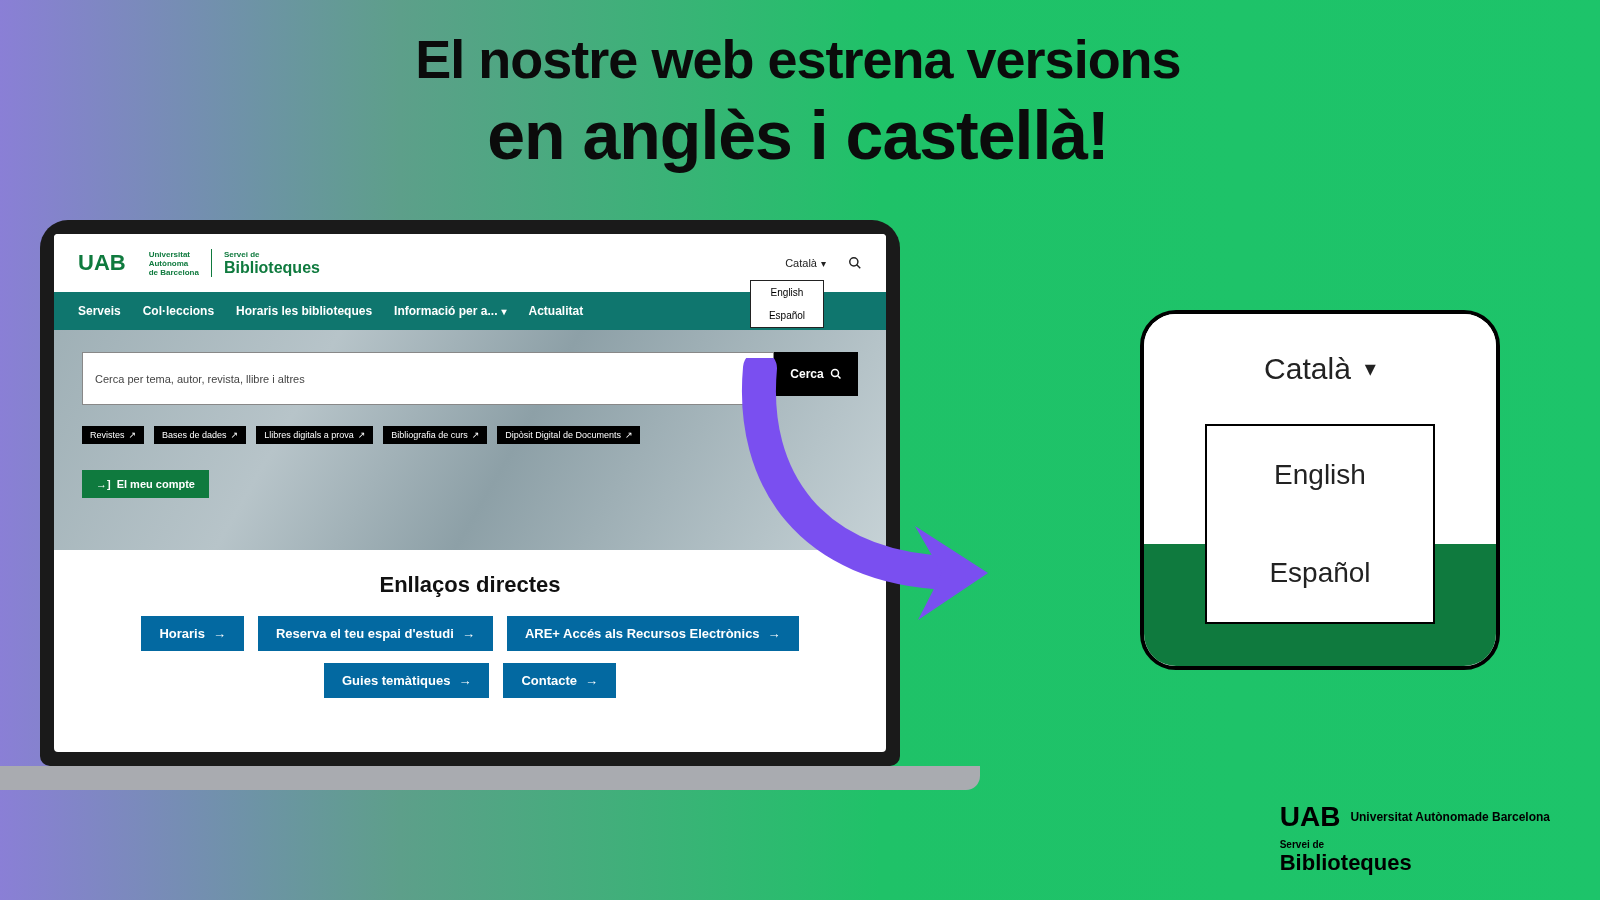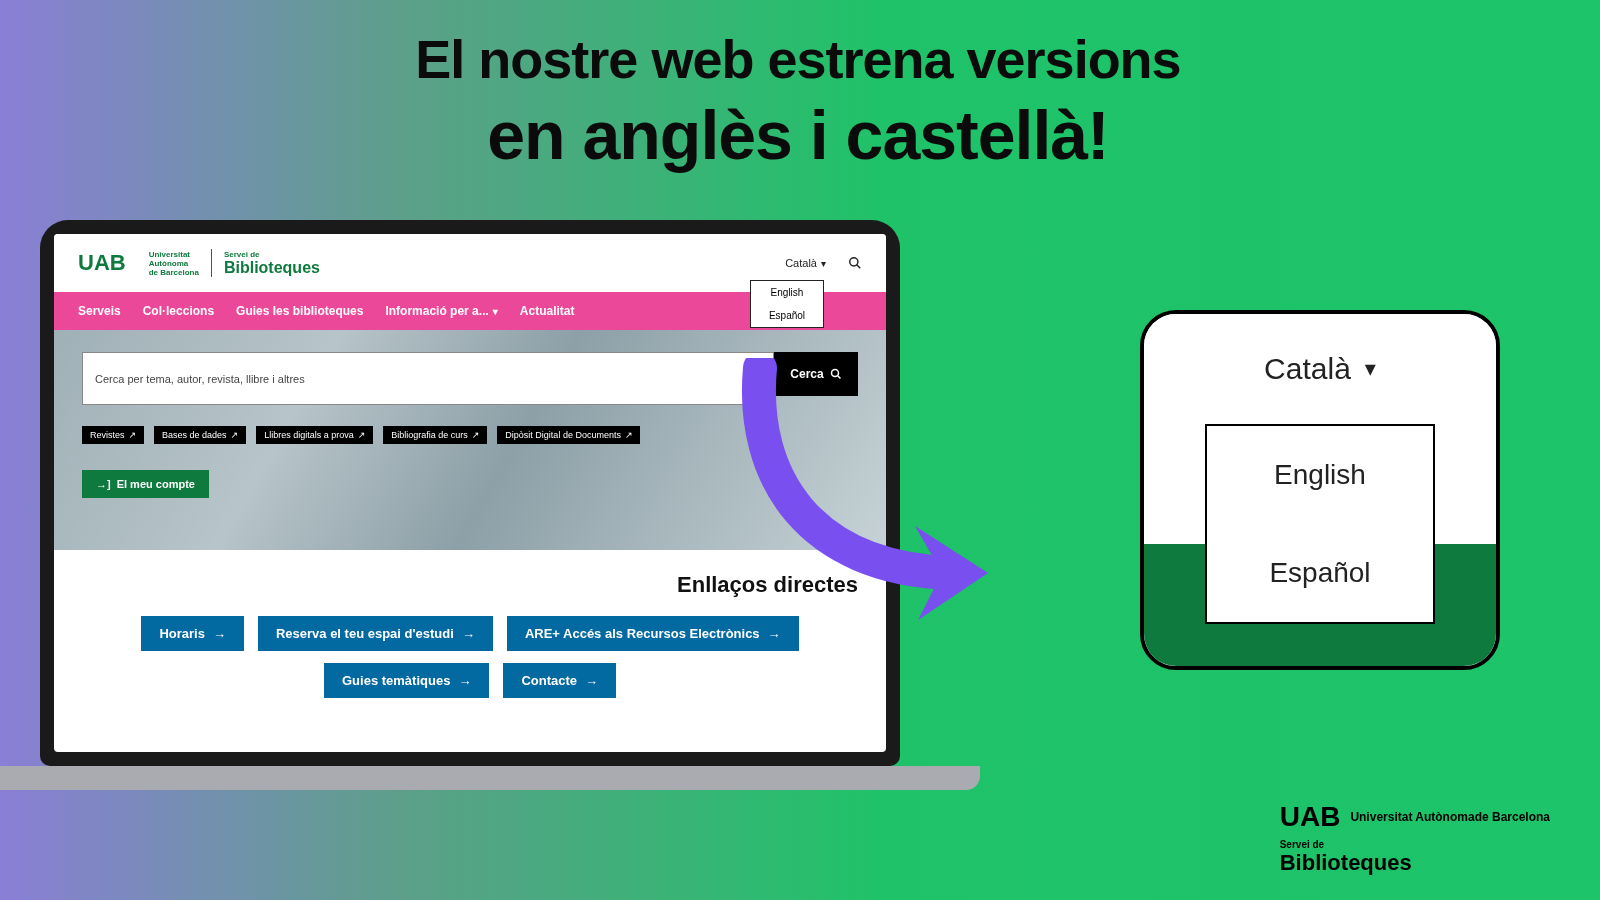--- a/index.html
+++ b/index.html
@@ -126,21 +126,21 @@
     z-index: 50;
   }
   .lang-dropdown-small div {
     padding: 6px 10px;
     font-size: 10px;
     text-align: center;
     cursor: pointer;
   }
   .navbar {
     height: 38px;
-    background: #ec4899;
+    background: #0f766e;
     display: flex;
     align-items: center;
     padding: 0 24px;
     gap: 22px;
     color: #fff;
     font-size: 12px;
     font-weight: 600;
   }
   .navbar .nav-item {
     display: flex;
@@ -204,21 +204,21 @@
     gap: 6px;
     background: #0f7a3e;
     color: #fff;
     font-size: 11px;
     font-weight: 600;
     padding: 8px 14px;
     cursor: pointer;
   }
   .directes {
     padding: 22px 28px 28px 28px;
-    text-align: right;
+    text-align: center;
   }
   .directes-title {
     font-size: 22px;
     font-weight: 800;
     color: #111;
     margin-bottom: 18px;
   }
   .directes-row {
     display: flex;
     justify-content: center;
@@ -382,21 +382,21 @@
         </div>
 
         <div class="navbar">
           <div class="nav-item">
               <span>Serveis</span>
             </div>
           <div class="nav-item">
               <span>Col·leccions</span>
             </div>
           <div class="nav-item">
-              <span>Guies les biblioteques</span>
+              <span>Horaris les biblioteques</span>
             </div>
           <div class="nav-item">
               <span>Informació per a...</span>
               <span class="chev-down">▾</span>
             </div>
           <div class="nav-item">
               <span>Actualitat</span>
             </div>
         </div>
 

